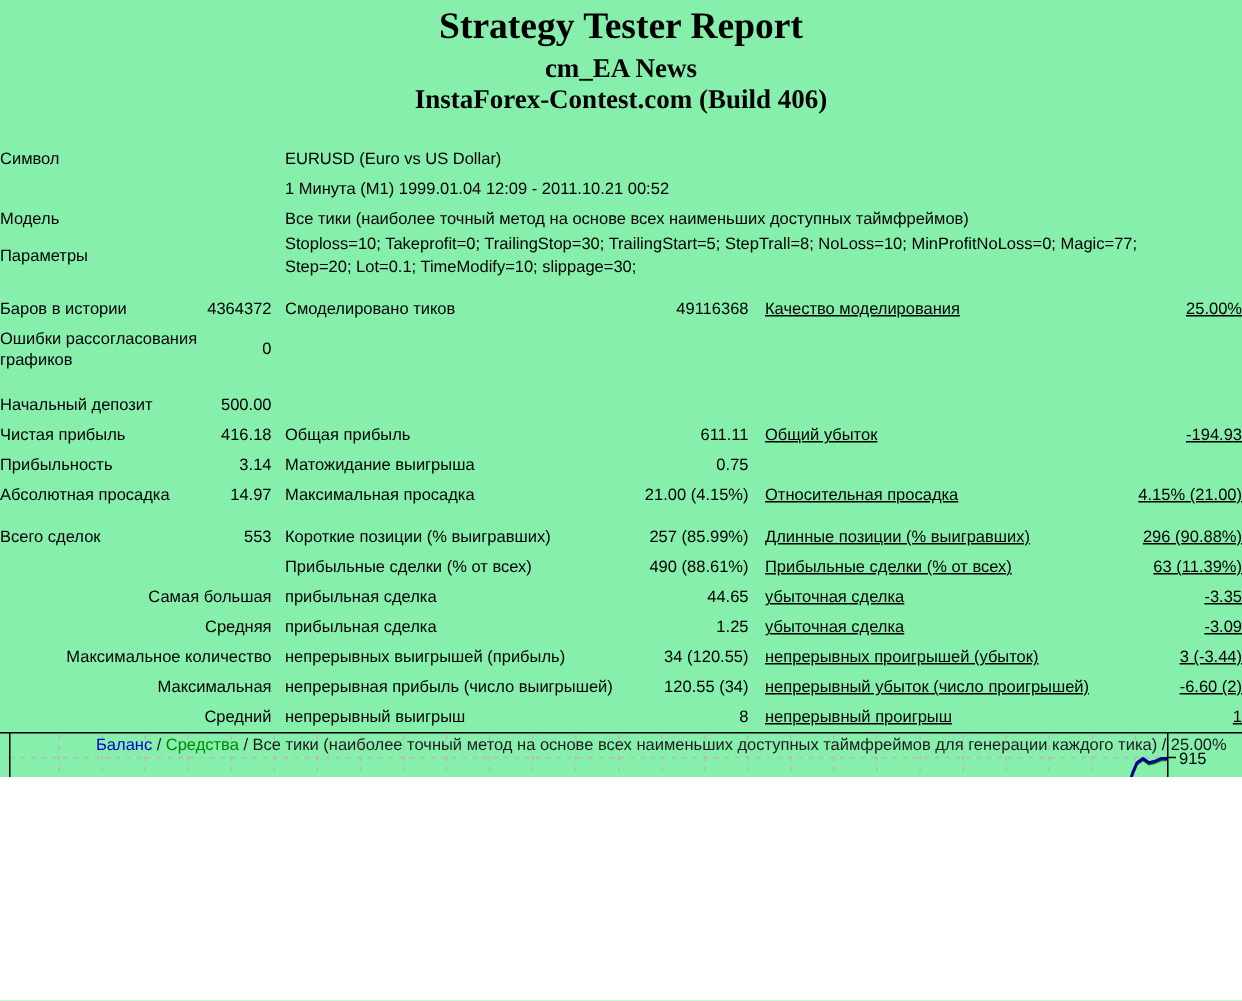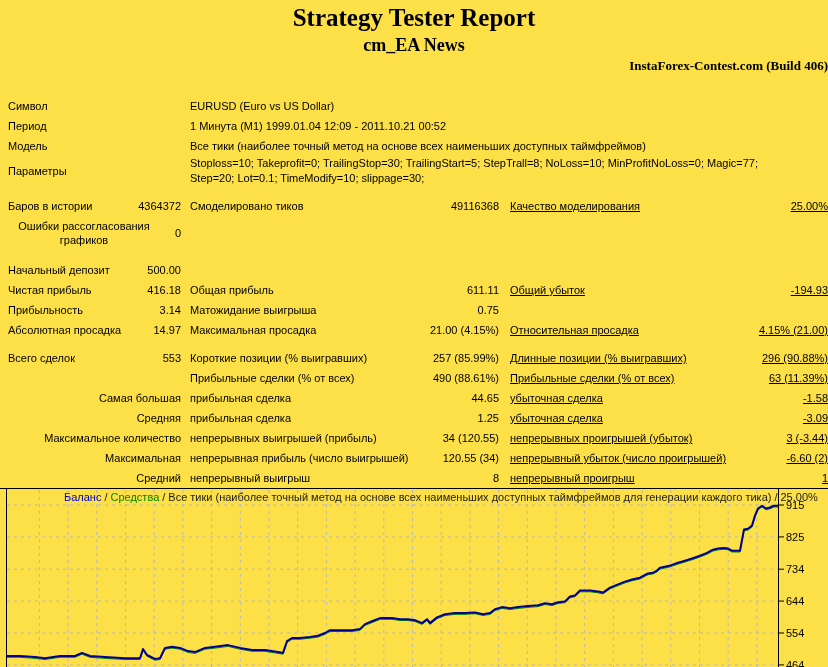--- a/index.html
+++ b/index.html
@@ -1,28 +1,28 @@
 <!DOCTYPE html>
 <html><head>
 <meta charset="utf-8">
 <style>
   html,body{margin:0;padding:0;background:#fff;}
-  .page{position:relative;width:828px;height:667px;background:#fde047;overflow:hidden;
+  .page{position:relative;width:828px;height:518px;background:#86efac;overflow:hidden;
         font-family:"Liberation Sans","DejaVu Sans",sans-serif;color:#000;}
   
   .hdr{position:absolute;top:0;left:0;width:828px;text-align:center;
        font-family:"Liberation Serif","DejaVu Serif",serif;font-weight:bold;}
   .hdr .title{font-size:25px;line-height:32px;margin-top:2px;}
   .hdr .sub{font-size:18px;line-height:23px;}
-  .hdr .broker{font-size:13px;line-height:18px;text-align:right;}
+  .hdr .broker{font-size:18px;line-height:18px;}
   
   .report-table{position:absolute;top:96px;left:0;width:828px;}
   .trow{display:grid;grid-template-columns:183px 322px 323px;height:20px;}
   .cell{font-size:11px;display:flex;align-items:center;white-space:nowrap;overflow:visible;}
-  .c1{padding-left:8px;padding-right:2px;text-align:center;}
+  .c1{padding-right:2px;}
   .c2{padding-left:7px;padding-right:6px;}
   .c3{padding-left:5px;text-decoration:underline;}
   .cell .val{margin-left:auto;}
   .c1.pref .lab{margin-left:auto;}
   .span2{grid-column:2/4;padding-right:56px;}
   .span2 .lab{margin-left:0;}
   .wrapval{white-space:pre-line;line-height:15px;}
   .wraplab{white-space:normal;line-height:14px;max-width:152px;}
   .spacer{width:828px;}
   
@@ -51,23 +51,20 @@
   <div class="report-table" id="report-table">
       <div class="trow">
         <div class="cell c1">
           <span class="lab">Символ</span>
         </div>
         <div class="cell c2 span2">
           <span class="lab">EURUSD (Euro vs US Dollar)</span>
         </div>
       </div>
       <div class="trow">
-        <div class="cell c1">
-          <span class="lab">Период</span>
-        </div>
         <div class="cell c2 span2">
           <span class="lab">1 Минута (M1) 1999.01.04 12:09 - 2011.10.21 00:52</span>
         </div>
       </div>
       <div class="trow">
         <div class="cell c1">
           <span class="lab">Модель</span>
         </div>
         <div class="cell c2 span2">
           <span class="lab">Все тики (наиболее точный метод на основе всех наименьших доступных таймфреймов)</span>
@@ -182,21 +179,21 @@
       <div class="trow">
         <div class="cell c1 pref">
           <span class="lab">Самая большая</span>
         </div>
         <div class="cell c2">
           <span class="lab">прибыльная сделка</span>
           <span class="val">44.65</span>
         </div>
         <div class="cell c3">
           <span class="lab">убыточная сделка</span>
-          <span class="val">-1.58</span>
+          <span class="val">-3.35</span>
         </div>
       </div>
       <div class="trow">
         <div class="cell c1 pref">
           <span class="lab">Средняя</span>
         </div>
         <div class="cell c2">
           <span class="lab">прибыльная сделка</span>
           <span class="val">1.25</span>
         </div>

